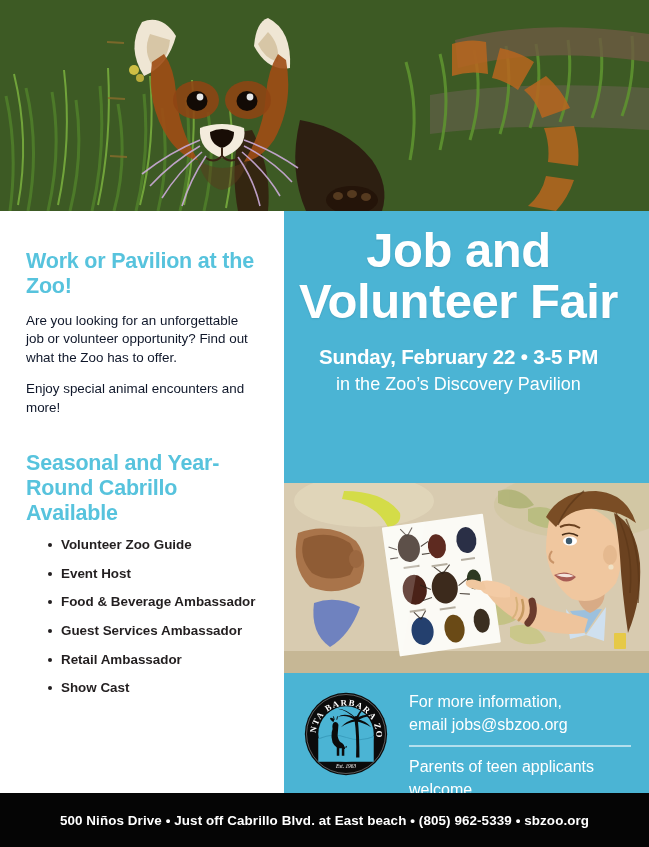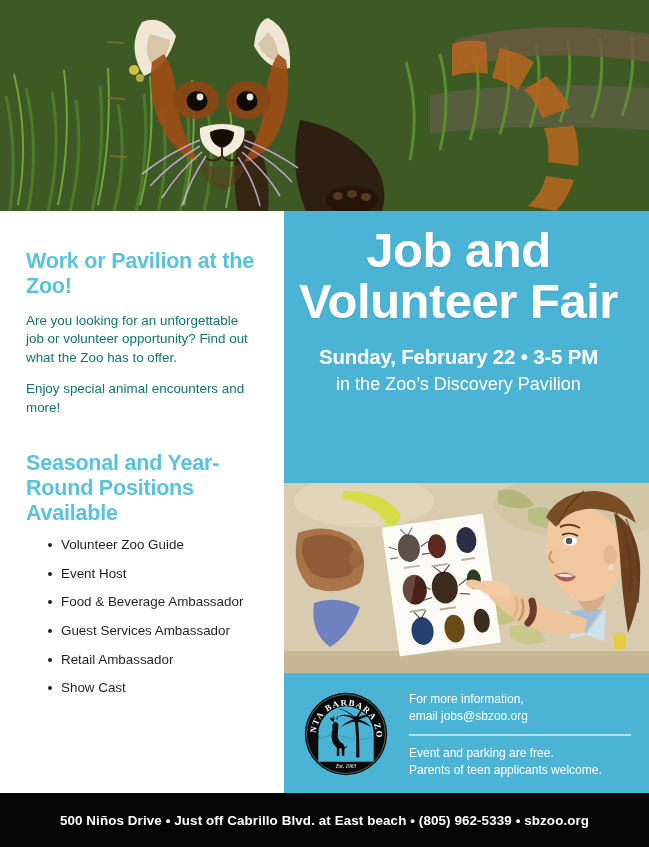--- a/index.html
+++ b/index.html
@@ -47,29 +47,30 @@
     font-size: 21.5px;
     line-height: 1.16;
     margin: 0 0 13px 0;
     letter-spacing: -0.2px;
   }
   .h-blue.second {
     margin-top: 34px;
     margin-bottom: 11px;
   }
   .body-p {
-    color: #0f766e;
+    color: #0f172a;
     font-size: 13.4px;
     line-height: 1.38;
     margin: 0 0 13px 0;
   }
   ul.positions {
     list-style: none;
     margin: 0;
     padding: 0 0 0 22px;
+    font-weight: bold;
   }
   ul.positions li {
     position: relative;
     color: #231f20;
     font-size: 13.4px;
     line-height: 1.2;
     padding: 0 0 0 13px;
     margin: 0 0 12.5px 0;
   }
   ul.positions li::before {
@@ -142,21 +143,21 @@
     margin-top: 4px;
   }
   .logo svg { display: block; width: 84px; height: 84px; }
   .contact-text {
     margin-left: 21px;
     color: #ffffff;
     flex: 1 1 auto;
     padding-top: 3px;
   }
   .contact-line {
-    font-size: 12px;
+    font-size: 16px;
     line-height: 1.42;
   }
   .contact-rule {
     height: 1.5px;
     background: rgba(255,255,255,0.58);
     margin: 9px 0 9px 0;
     width: 100%;
   }
 
   
@@ -331,21 +332,21 @@
         <circle cx="140" cy="78" r="4" fill="#d8c140" opacity="0.8"></circle>
       </g>
     </svg>
   </div>
 
   <div class="left-col">
     <h2 class="h-blue">Work or Pavilion at the Zoo!</h2>
     <p class="body-p">Are you looking for an unforgettable job or volunteer opportunity? Find out what the Zoo has to offer.</p>
     <p class="body-p">Enjoy special animal encounters and more!</p>
 
-    <h2 class="h-blue second">Seasonal and Year-Round Positions Available</h2>
+    <h2 class="h-blue second">Seasonal and Year-Round Cabrillo Available</h2>
 
     <ul class="positions">
       <li>Volunteer Zoo Guide</li>
       <li>Event Host</li>
       <li>Food &amp; Beverage Ambassador</li>
       <li>Guest Services Ambassador</li>
       <li>Retail Ambassador</li>
       <li>Show Cast</li>
     </ul>
   </div>
@@ -548,21 +549,20 @@
         </text>
 
         <text x="50" y="91" text-anchor="middle" font-family="'Liberation Serif', serif" font-size="6.4" font-style="italic" fill="#ffffff">Est. 1963</text>
       </svg>
     </div>
 
     <div class="contact-text">
       <div class="contact-line">For more information,</div>
       <div class="contact-line">email jobs@sbzoo.org</div>
       <div class="contact-rule"></div>
-      <div class="contact-line">Event and parking are free.</div>
       <div class="contact-line">Parents of teen applicants welcome.</div>
     </div>
   </div>
 
   <div class="footer">
     <div class="footer-text">500 Niños Drive • Just off Cabrillo Blvd. at East beach • (805) 962-5339 • sbzoo.org</div>
   </div>
 
 </div>
 

